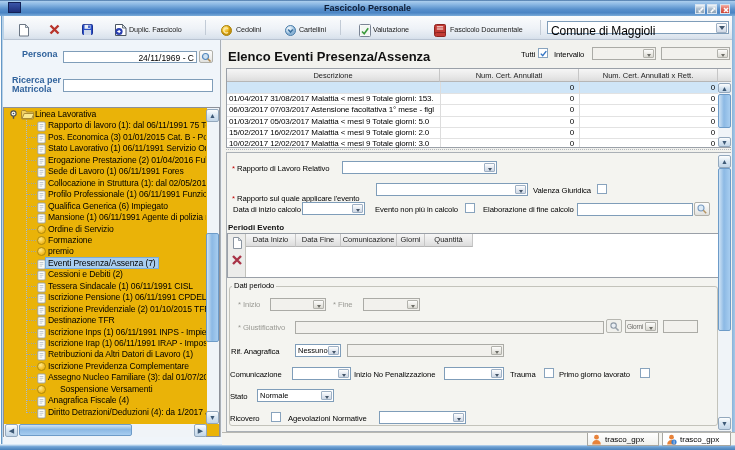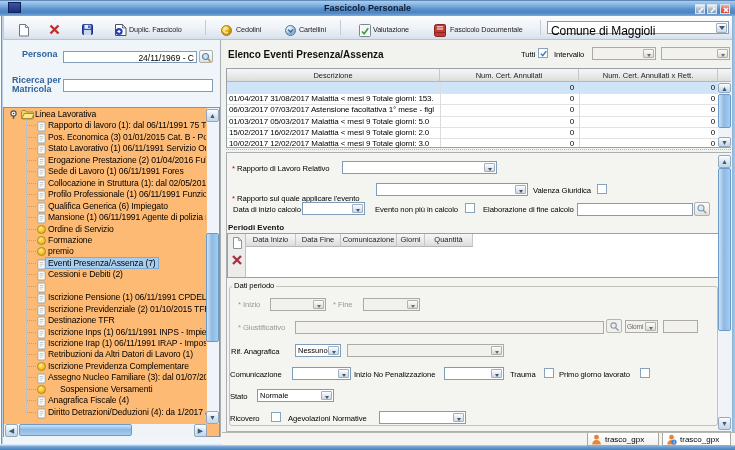--- a/index.html
+++ b/index.html
@@ -23,21 +23,21 @@
 .tbsep { top:20px; width:1px; height:15px; background:#c2cbd6; }
 
 #bl { left:0; top:16px; width:4px; height:434px; background:linear-gradient(90deg,#fdfdfd 0,#fdfdfd 25%,#6598c6 25%,#6598c6 60%,#b9d2e8 60%,#b9d2e8 100%); }
 #br { left:732px; top:16px; width:3px; height:434px; background:linear-gradient(90deg,#87b2da,#a9c9e6); }
 #bb { left:0; top:444px; width:735px; height:6px; background:linear-gradient(#d8e8f6 10%,#6fa2d4 45%,#4a81ba); }
 
 #lpanel { left:3px; top:40px; width:219px; height:404px; background:#f0f5fa; }
 .bluelbl { color:#31639c; font-weight:bold; font-size:9px; }
 .field { background:#fff; border:1px solid #7f9db9; }
 
-#tree { left:3px; top:107px; width:217px; height:330px; background:#fdba74; border:1px solid #8d9199; }
+#tree { left:3px; top:107px; width:217px; height:330px; background:#eab308; border:1px solid #8d9199; }
 .trow { position:absolute; left:0; width:100%; height:11px; font-size:8.6px; color:#000; white-space:nowrap; letter-spacing:-0.12px; }
 .trow .txt { position:absolute; left:47px; top:0; }
 .tico { position:absolute; left:33px; top:0px; width:9px; height:11px; }
 .ydot { position:absolute; left:33px; top:0px; width:9px; height:9px; border-radius:50%;
   background:radial-gradient(circle at 35% 30%, #ffe88a, #f0b81c 70%, #c89000); border:1px solid #b08a10; }
 .vline { position:absolute; border-left:1px dotted #b2bcc8; }
 .hline { position:absolute; border-top:1px dotted #9aa5b5; }
 
 .sb-track { position:absolute; background:#f0f4f8; }
 .sb-btn { position:absolute; width:13px; height:13px;
@@ -323,20 +323,21 @@
           <path d="M2.6 3 h3.8 M2.6 4.8 h3.8 M2.6 6.6 h2.6" stroke="#a8b4c4" stroke-width="0.7"></path>
         </svg>
         <div class="txt" style="left:44px">Cessioni e Debiti (2)</div>
       </div>
   <div class="trow" style="top:172.8px">
         <div class="hline" style="left:23px;top:5px;width:9px"></div>
         <svg class="tico" width="9" height="10" viewBox="0 0 9 10" style="top:1px">
           <rect x="0.8" y="0.5" width="7.4" height="9" rx="1" fill="#fcfcf6" stroke="#9aa0a6" stroke-width="0.9"></rect>
           <path d="M2.6 3 h3.8 M2.6 4.8 h3.8 M2.6 6.6 h2.6" stroke="#a8b4c4" stroke-width="0.7"></path>
         </svg>
+        <div class="txt" style="left:44px">Tessera Sindacale (1) 06/11/1991  CISL</div>
       </div>
   <div class="trow" style="top:184.2px">
         <div class="hline" style="left:23px;top:5px;width:9px"></div>
         <svg class="tico" width="9" height="10" viewBox="0 0 9 10" style="top:1px">
           <rect x="0.8" y="0.5" width="7.4" height="9" rx="1" fill="#fcfcf6" stroke="#9aa0a6" stroke-width="0.9"></rect>
           <path d="M2.6 3 h3.8 M2.6 4.8 h3.8 M2.6 6.6 h2.6" stroke="#a8b4c4" stroke-width="0.7"></path>
         </svg>
         <div class="txt" style="left:44px">Iscrizione Pensione (1) 06/11/1991 CPDEL - Di</div>
       </div>
   <div class="trow" style="top:195.6px">
@@ -418,21 +419,21 @@
   <div class="sb-btn" style="left:202px;top:1px">▲</div>
   <div class="sb-thumb" style="left:202px;top:125px;width:13px;height:109px"></div>
   <div class="sb-btn" style="left:202px;top:303px">▼</div>
   <div class="sb-track" style="left:0;top:316px;width:202px;height:13px"></div>
   <div class="sb-btn" style="left:1px;top:316px">◀</div>
   <div class="sb-thumb h" style="left:15px;top:316px;width:113px;height:12px"></div>
   <div class="sb-btn" style="left:190px;top:316px">▶</div>
 </div>
 
 <div id="rtop">
-  <div class="abs" style="left:228px;top:49px;font-size:10px;font-weight:bold;color:#111">Elenco Eventi Presenza/Assenza</div>
+  <div class="abs" style="left:228px;top:49px;font-size:13px;font-weight:bold;color:#111">Elenco Eventi Presenza/Assenza</div>
   <div class="abs lbl" style="left:521px;top:50px">Tutti</div>
   <div class="abs chk" style="left:538px;top:48px">
       <svg width="9" height="9" viewBox="0 0 9 9" style="position:absolute;left:0;top:0">
         <path d="M1.8 4.6 l1.9 2.1 L7.3 2.1" stroke="#3576c4" stroke-width="1.4" fill="none"></path>
       </svg>
     </div>
   <div class="abs lbl" style="left:554px;top:50px">Intervallo</div>
   <div class="abs combo dis" style="left:592px;top:47px;width:64px">
       <span class="cbtn"></span>
     </div>

